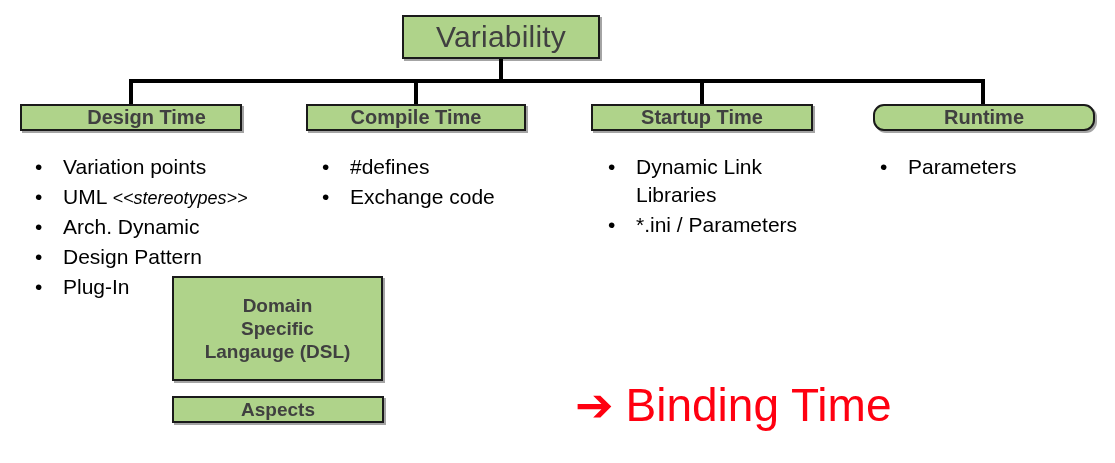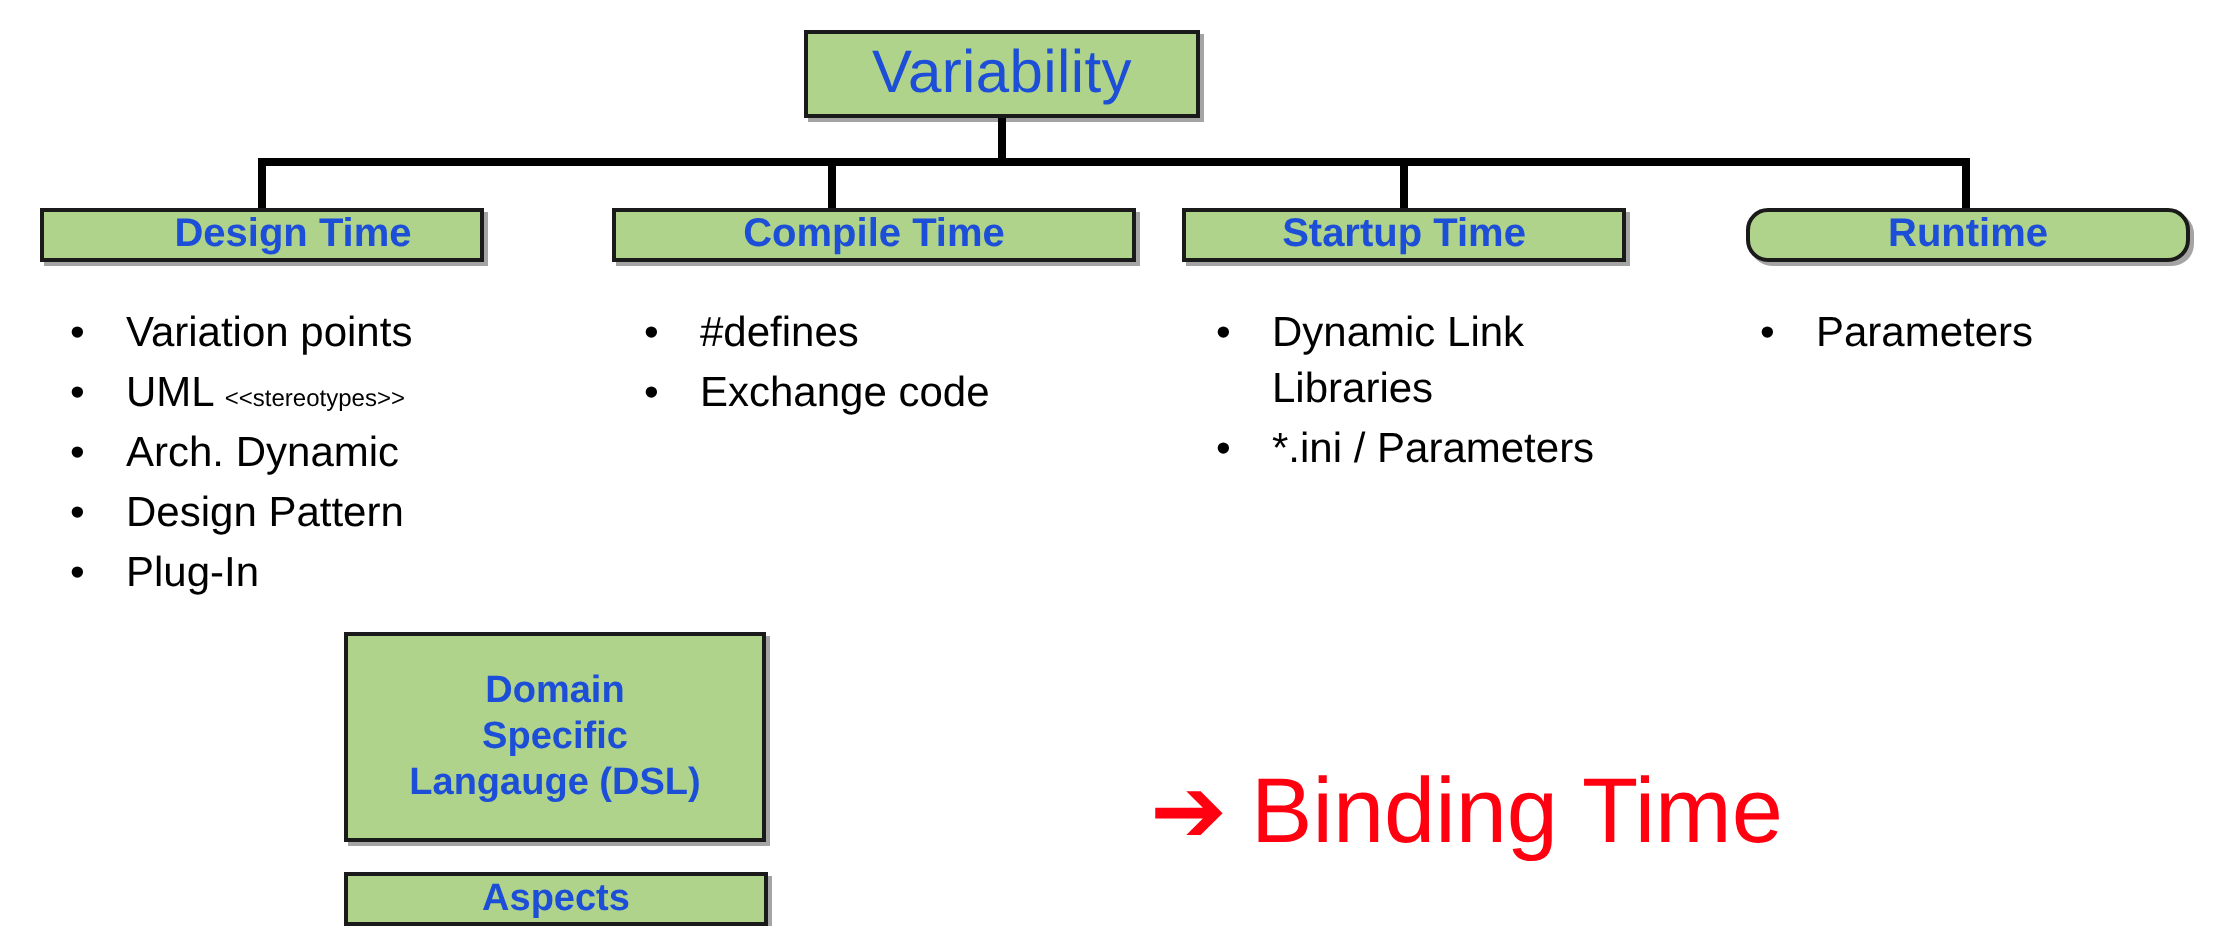--- a/index.html
+++ b/index.html
@@ -22,37 +22,36 @@
   
   .gbox {
     position: absolute;
     background: #AFD38A;
     border: 2px solid #1a1a1a;
     box-sizing: border-box;
     display: flex;
     align-items: center;
     justify-content: center;
     text-align: center;
-    color: #1d4ed8;
+    color: #404040;
     box-shadow: 2px 2px 0 rgba(90,90,90,0.55);
   }
   .gbox.root {
     font-size: 30px;
     font-weight: 400;
     letter-spacing: 0.2px;
   }
   .gbox.level2 {
     font-size: 20px;
     font-weight: bold;
   }
   .gbox.sub {
     font-size: 19px;
     font-weight: bold;
     line-height: 1.22;
-    margin-top: 40px;
   }
 
   
   .line {
     position: absolute;
     background: #000000;
   }
   .line.v { width: 4px; }
   .line.h { height: 4px; }
 
@@ -72,22 +71,23 @@
     flex: 0 0 auto;
     width: 28px;
     text-align: left;
     font-size: 21px;
     line-height: 1.33;
   }
   .bullet-text {
     flex: 1 1 auto;
   }
   .small-ste {
-    font-size: 12px;
+    font-size: 18px;
     vertical-align: baseline;
+    font-style: italic;
   }
 
   
   #binding-time {
     position: absolute;
     display: flex;
     align-items: center;
     color: #FF0010;
     white-space: nowrap;
   }
@@ -115,21 +115,21 @@
   <div class="line v" style="left:499px; top:59px; width:4px; height:24px;"></div>
   <div class="line h" style="left:129px; top:79px; width:856px; height:4px;"></div>
   <div class="line v" style="left:129px; top:79px; width:4px; height:27px;"></div>
   <div class="line v" style="left:414px; top:79px; width:4px; height:27px;"></div>
   <div class="line v" style="left:700px; top:79px; width:4px; height:27px;"></div>
   <div class="line v" style="left:981px; top:79px; width:4px; height:27px;"></div>
 
   <div class="gbox level2" style="left:20px; top:104px; width:222px; height:27px;padding-left:31px;">
     <span>Design Time</span>
   </div>
-  <div class="gbox level2" style="left:306px; top:104px; width:262px; height:27px;">
+  <div class="gbox level2" style="left:306px; top:104px; width:220px; height:27px;">
     <span>Compile Time</span>
   </div>
   <div class="gbox level2" style="left:591px; top:104px; width:222px; height:27px;">
     <span>Startup Time</span>
   </div>
   <div class="gbox level2" style="left:873px; top:104px; width:222px; height:27px;border-radius:11px;">
     <span>Runtime</span>
   </div>
 
   <div class="col" style="left:35px; top:153px; width:265px;">

